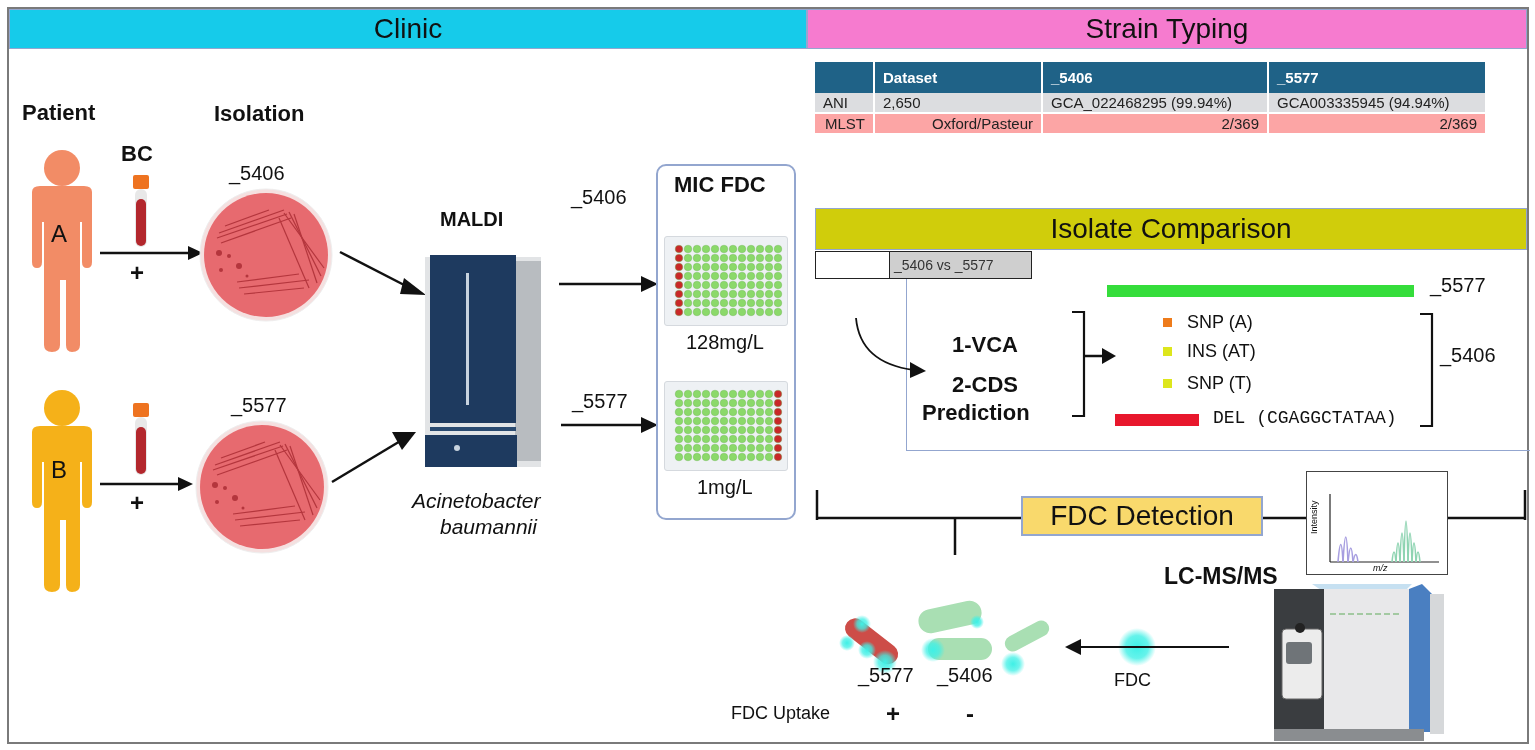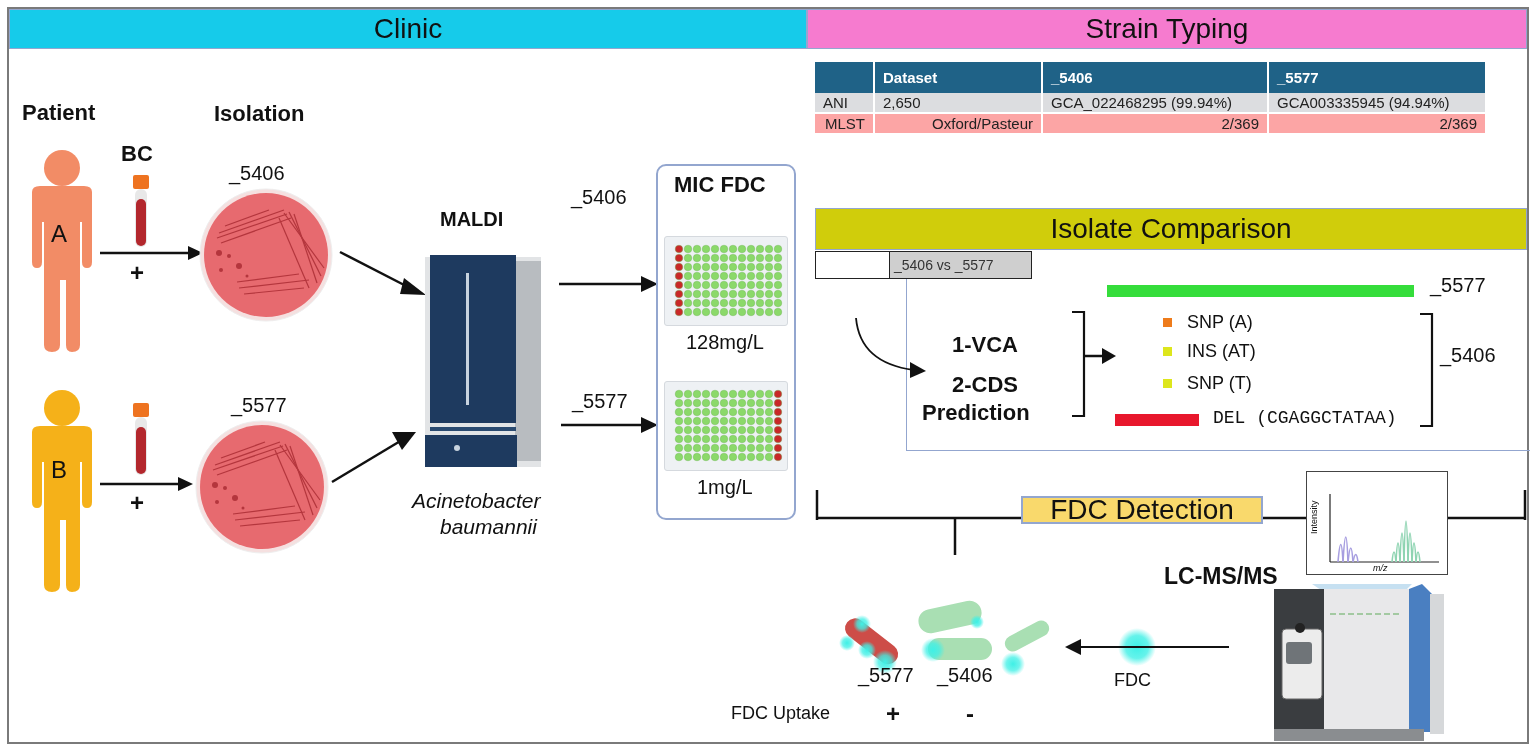--- a/index.html
+++ b/index.html
@@ -24,21 +24,21 @@
 
   .iso-hdr { position: absolute; left: 815px; top: 208px; width: 712px; height: 42px; background: #d0cd0b; border: 1px solid #93a6cf; display: flex; align-items: center; justify-content: center; font-size: 28px; }
   .iso-box { position: absolute; left: 880px; top: 250px; width: 650px; height: 200px; border-left: 1px solid #93a6cf; border-bottom: 1px solid #93a6cf; }
   .py-table { position: absolute; left: 815px; top: 251px; border-collapse: collapse; font-size: 14px; background: #fff; }
   .py-table td { border: 1.5px solid #222; height: 27px; padding: 0 4px; }
   .py-table .h { background: #cfcfcf; color: #333; }
 
   .mic-box { position: absolute; left: 656px; top: 164px; width: 140px; height: 356px; border: 2px solid #93a6cf; border-radius: 10px; }
   .plate { position: absolute; width: 124px; height: 90px; background: #eef1f4; border: 1px solid #d5d9de; border-radius: 3px; }
 
-  .fdc-det { position: absolute; left: 1021px; top: 496px; width: 242px; height: 28px; background: #f9d96c; border: 2px solid #93a6cf; display: flex; align-items: center; justify-content: center; font-size: 28px; }
+  .fdc-det { position: absolute; left: 1021px; top: 496px; width: 242px; height: 40px; background: #f9d96c; border: 2px solid #93a6cf; display: flex; align-items: center; justify-content: center; font-size: 28px; }
   .ms-inset { position: absolute; left: 1306px; top: 471px; width: 142px; height: 104px; background: #fff; border: 1.5px solid #444; }
 </style>
 </head>
 <body>
 
 <div class="frame"></div>
 
 <div class="hdr hdr-clinic">
     <span>Clinic</span>
   </div>

